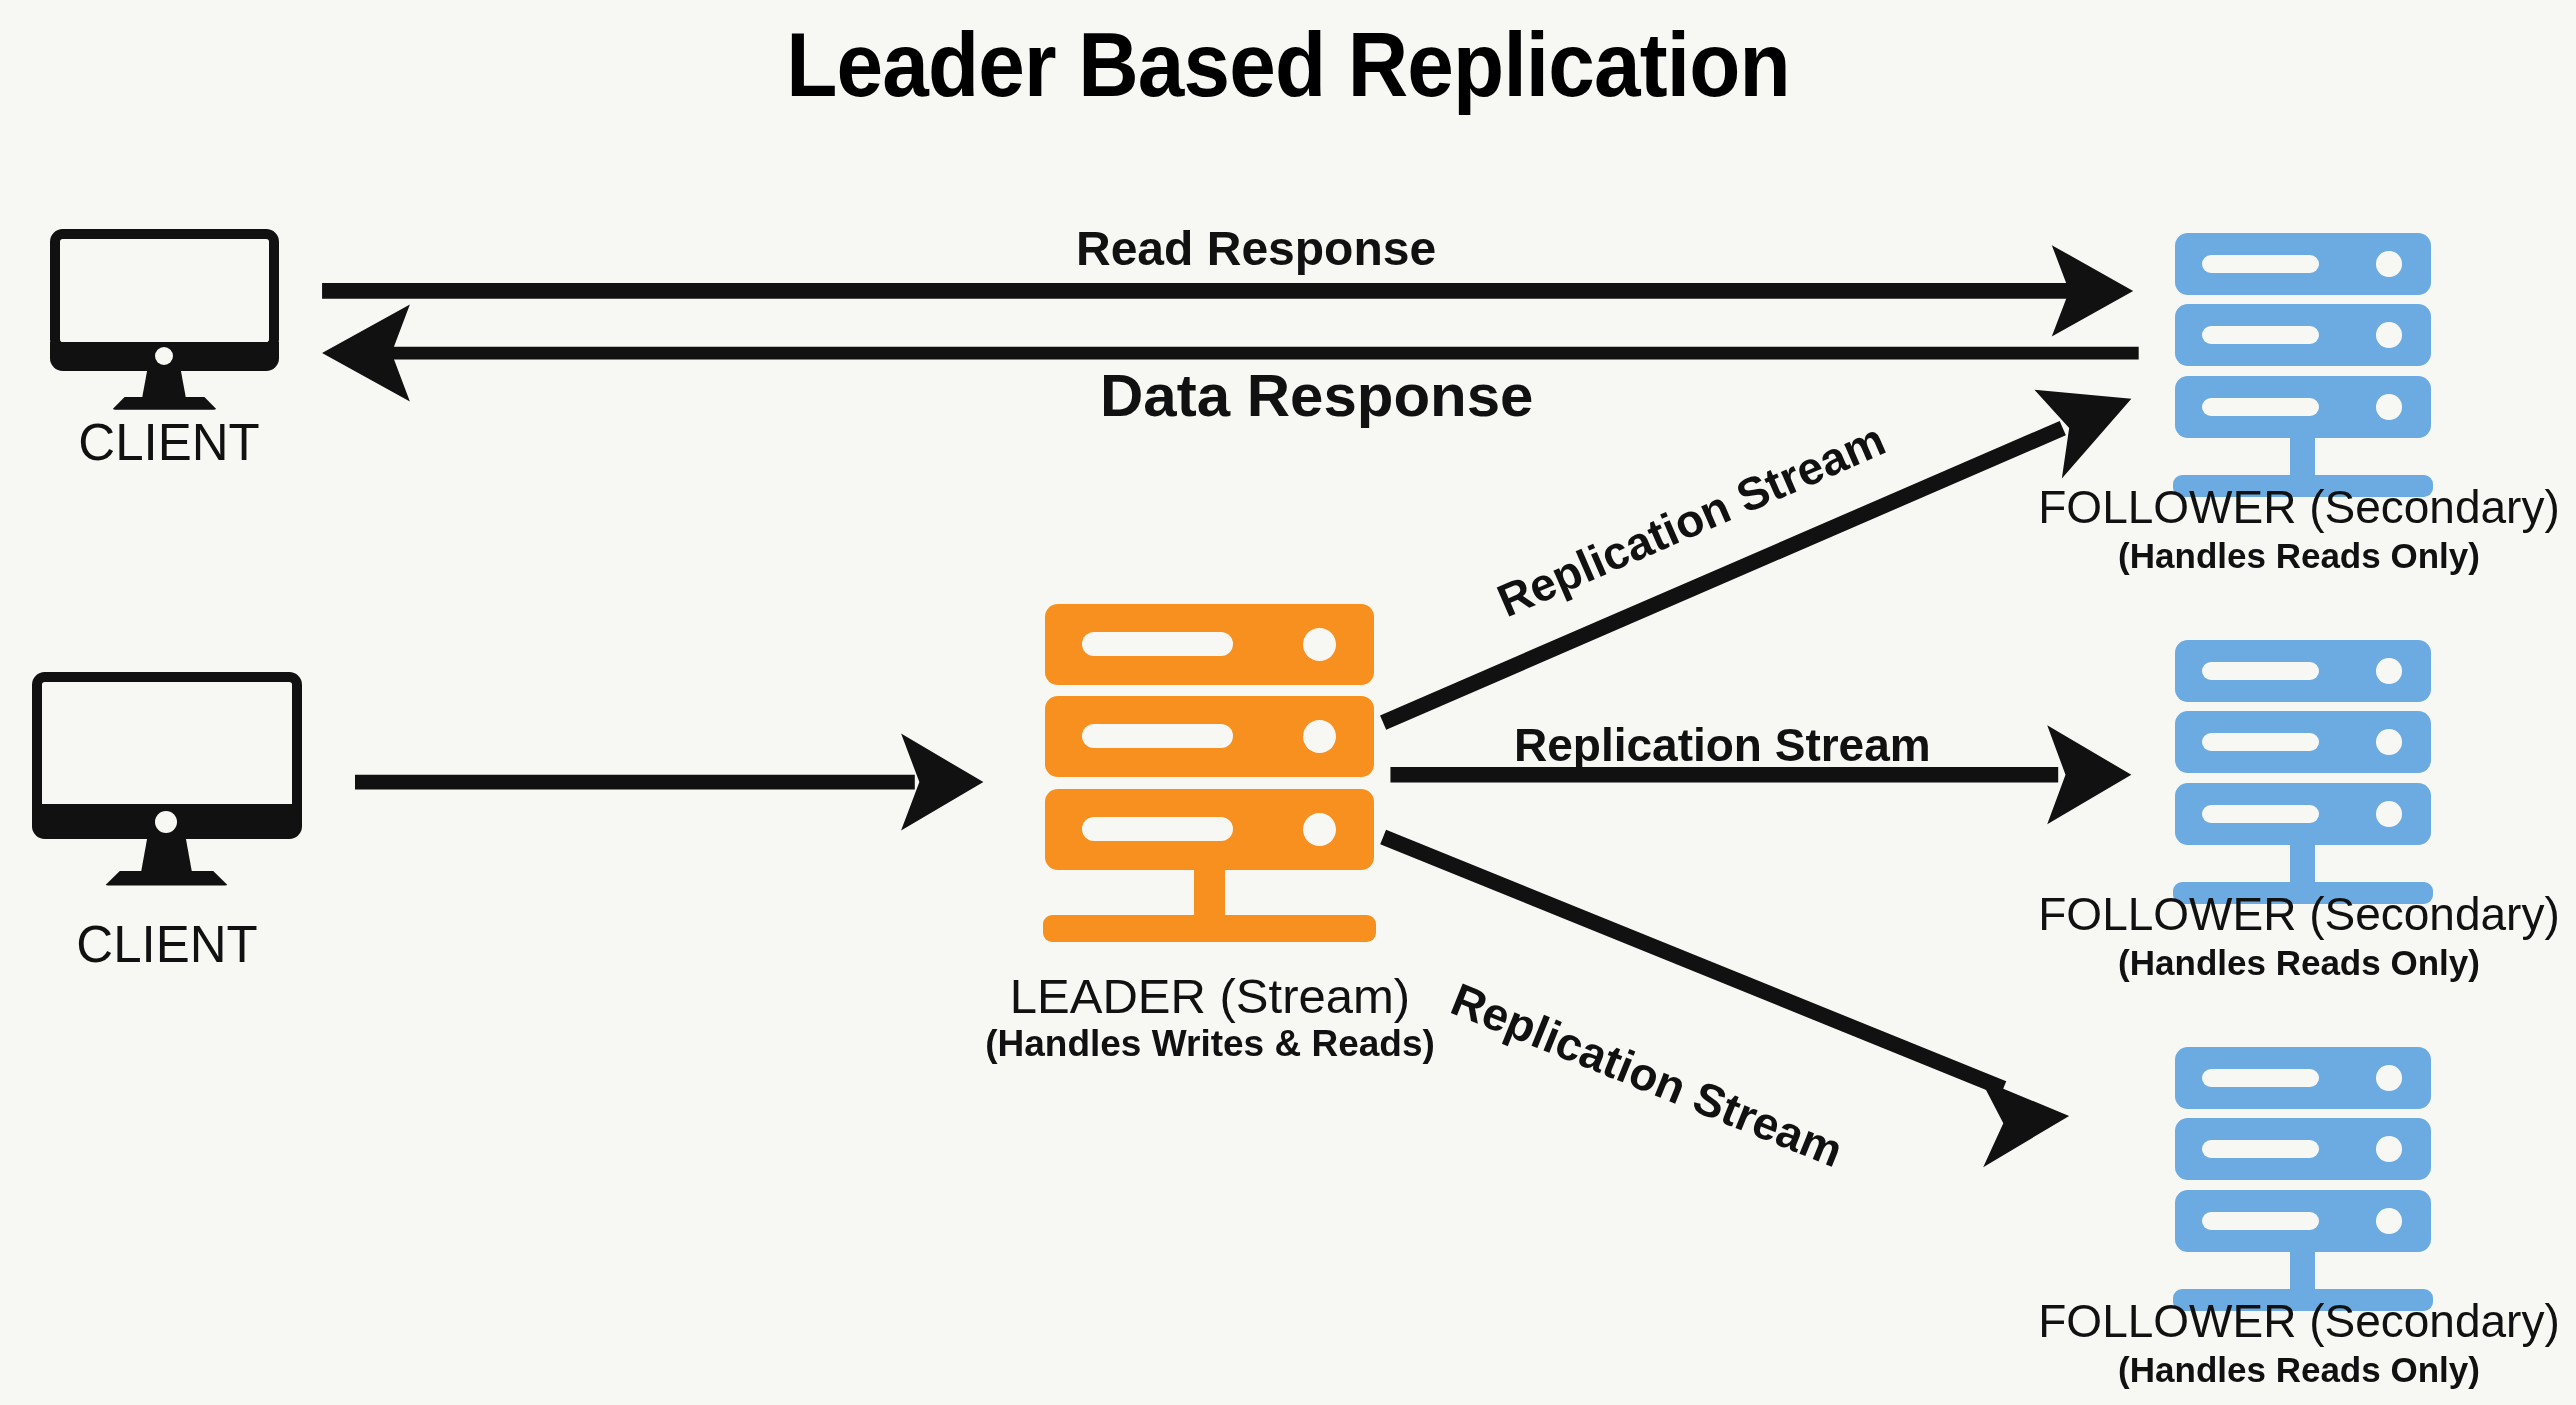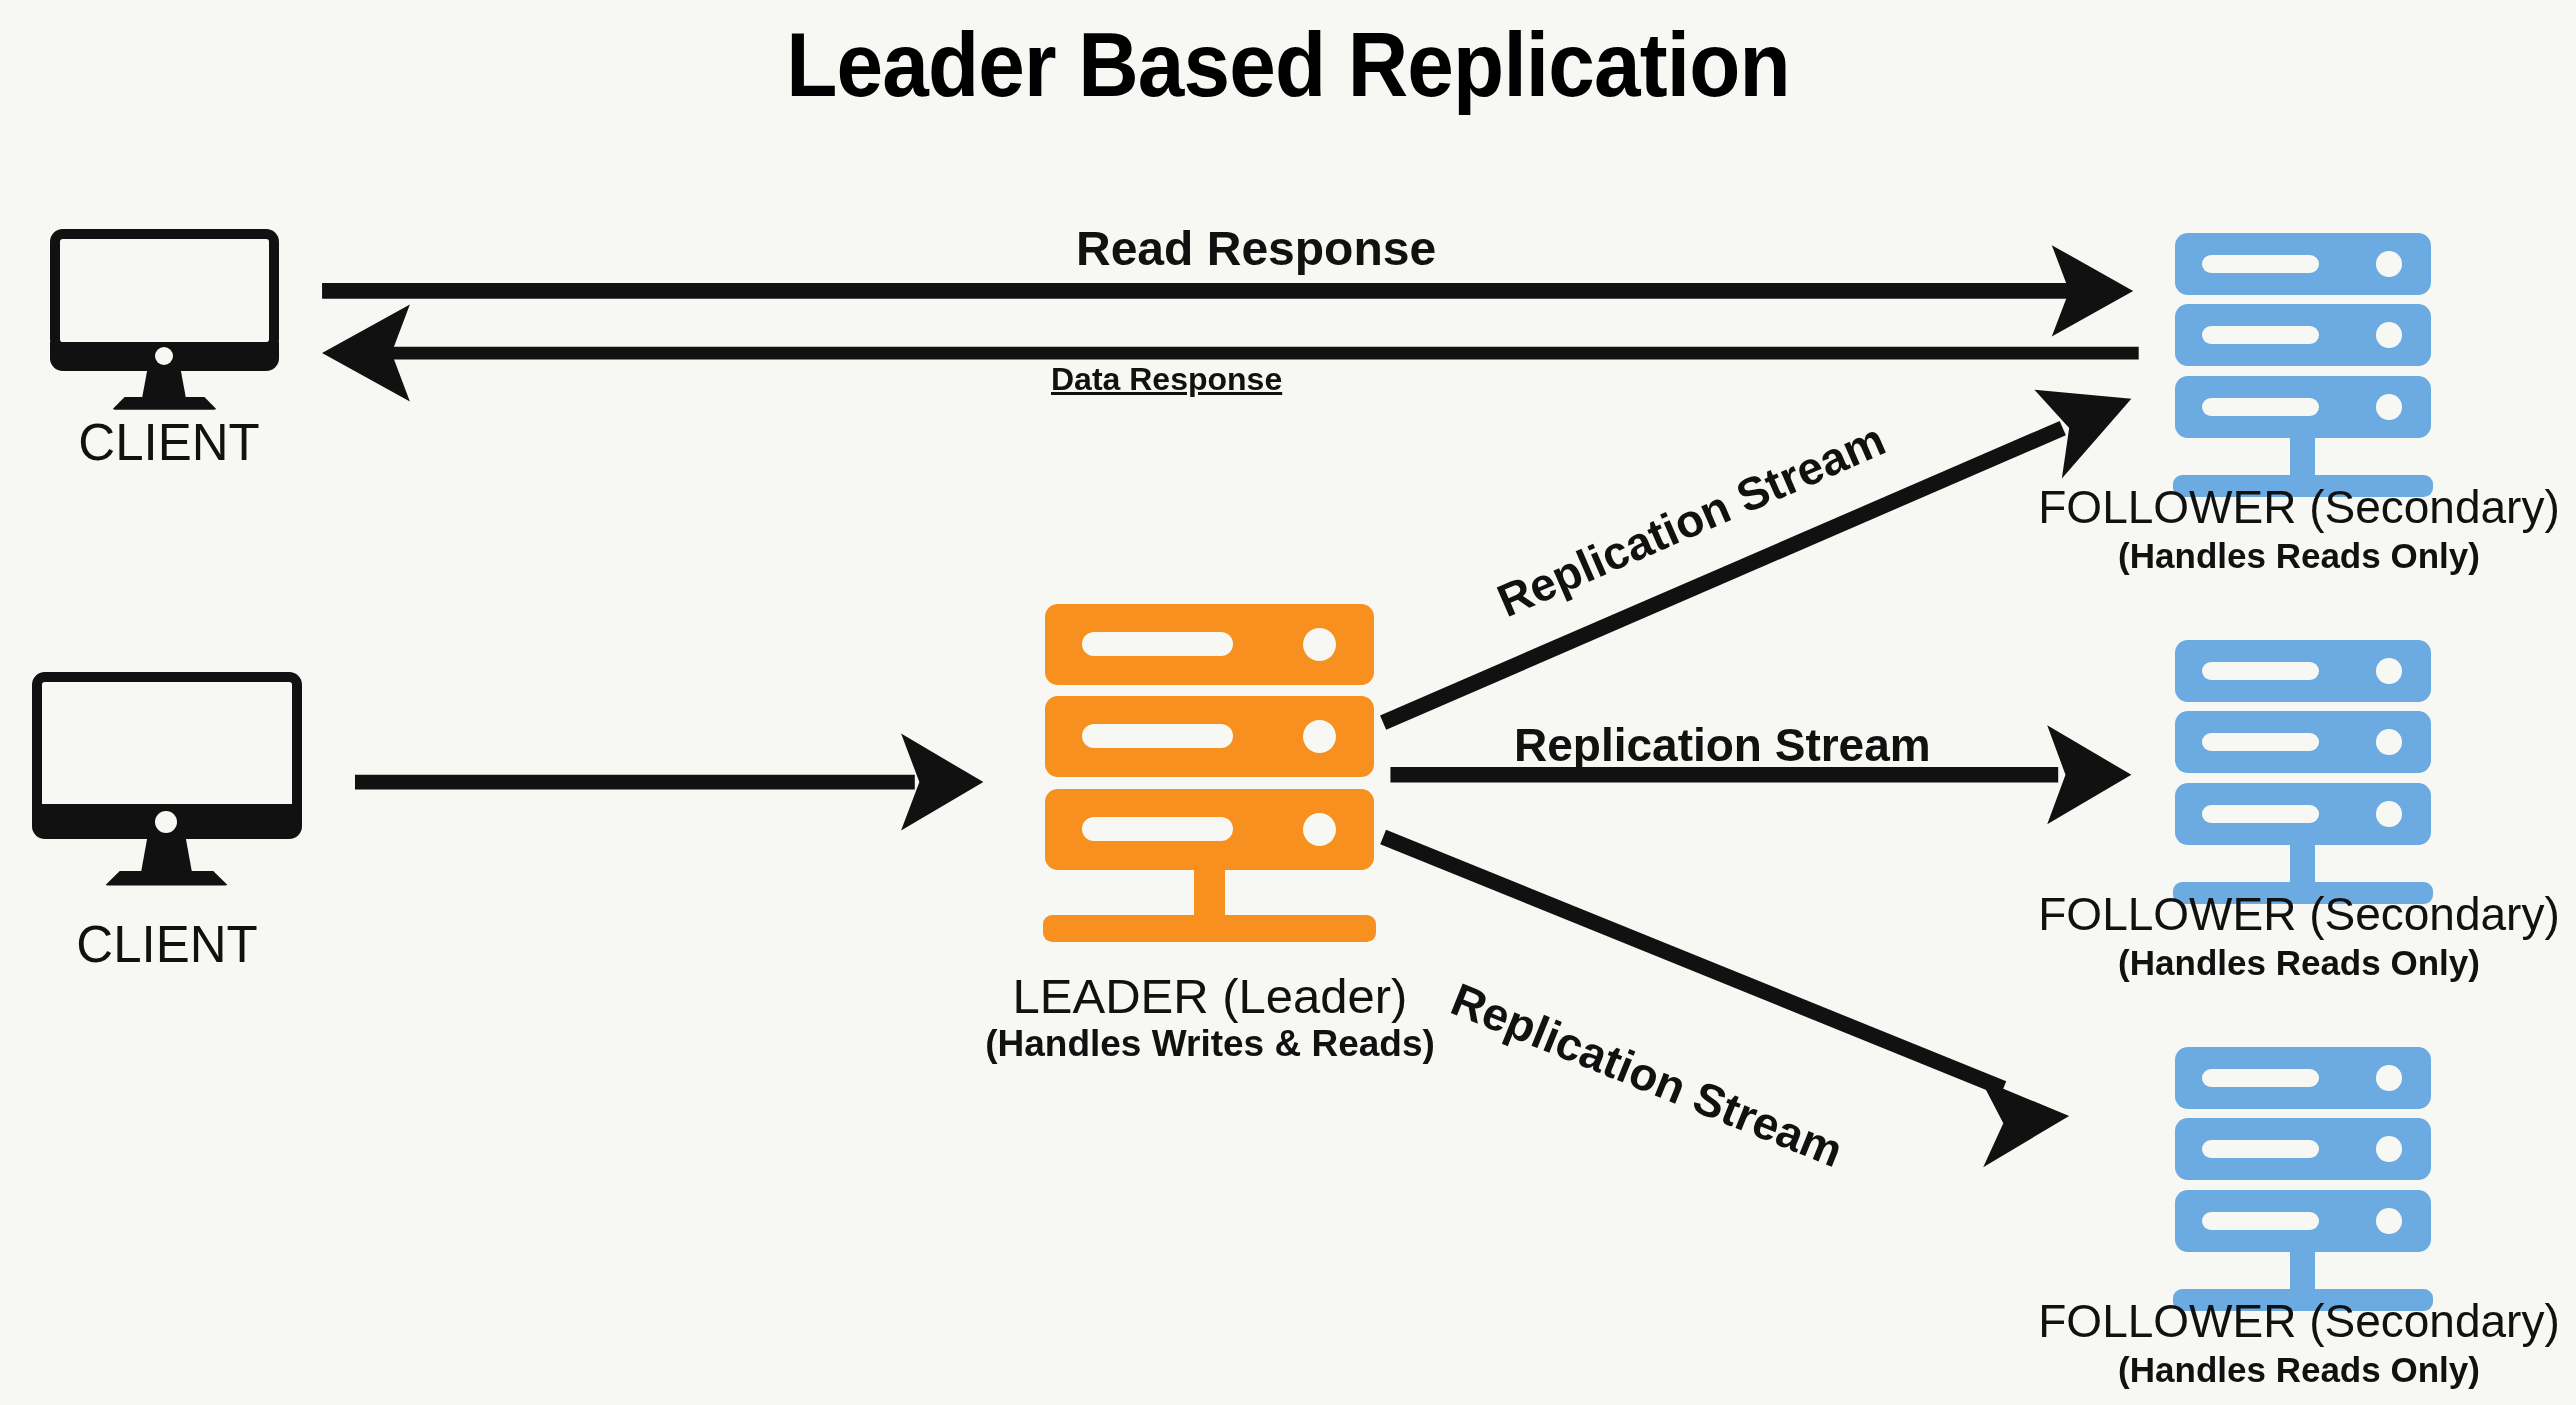--- a/index.html
+++ b/index.html
@@ -169,21 +169,21 @@
     </g>
 
     <g>
       <line x1="1512" y1="915" x2="2190" y2="1190" stroke="#111111" stroke-width="17"></line>
       <polygon points="2262,1220 2165,1180 2190,1228 2168,1276" fill="#111111"></polygon>
     </g>
   </svg>
 
   <div class="arrow-label" style="left:1076px; top:221px; font-size:48px;">Read Response</div>
 
-  <div class="arrow-label" style="left:1051px; top:361px; font-size:32px;text-decoration:underline;">Data Response</div>
+  <div class="arrow-label" style="left:1100px; top:361px; font-size:60px;">Data Response</div>
 
   <div class="arrow-label rot-up" style="left:1500px; top:576px; font-size:46px;">Replication Stream</div>
 
   <div class="arrow-label" style="left:1514px; top:718px; font-size:46px;">Replication Stream</div>
 
   <div class="arrow-label rot-down" style="left:1454px; top:970px; font-size:46px;">Replication Stream</div>
 
   <div class="node monitor" style="left:50px; top:229px; width:229px; height:160px;">
     <div class="bezel" style="height:123px;"></div>
     <div class="chin" style="top:113px; height:29px;"></div>
@@ -211,21 +211,21 @@
       <div class="slot" style="left:37px; top:28px; width:151px; height:24px;"></div>
       <div class="led" style="right:38px; top:24px; width:33px; height:33px;"></div>
     </div>
     <div class="unit" style="top:185px; height:81px; background:#f7901e;">
       <div class="slot" style="left:37px; top:28px; width:151px; height:24px;"></div>
       <div class="led" style="right:38px; top:24px; width:33px; height:33px;"></div>
     </div>
     <div class="stem" style="left:149px; top:261px; width:31px; height:55px; background:#f7901e;"></div>
     <div class="foot" style="left:-1.8px; top:311px; width:333px; height:27.4px; background:#f7901e;"></div>
   </div>
-  <div class="node-label" style="left:915px; top:968px; width:590px; font-size:49px;">LEADER (Leader)</div>
+  <div class="node-label" style="left:915px; top:968px; width:590px; font-size:49px;">LEADER (Stream)</div>
   <div class="node-sublabel" style="left:915px; top:1023px; width:590px; font-size:37px;">(Handles Writes &amp; Reads)</div>
 
   <div class="node server" style="left:2175px; top:233px; width:256px; height:265px;">
     <div class="unit" style="top:0px; height:62px; background:#6babe2;">
       <div class="slot" style="left:27.4px; top:22px; width:117px; height:18.3px;"></div>
       <div class="led" style="right:29px; top:18.3px; width:25.6px; height:25.6px;"></div>
     </div>
     <div class="unit" style="top:71px; height:62px; background:#6babe2;">
       <div class="slot" style="left:27.4px; top:22px; width:117px; height:18.3px;"></div>
       <div class="led" style="right:29px; top:18.3px; width:25.6px; height:25.6px;"></div>

